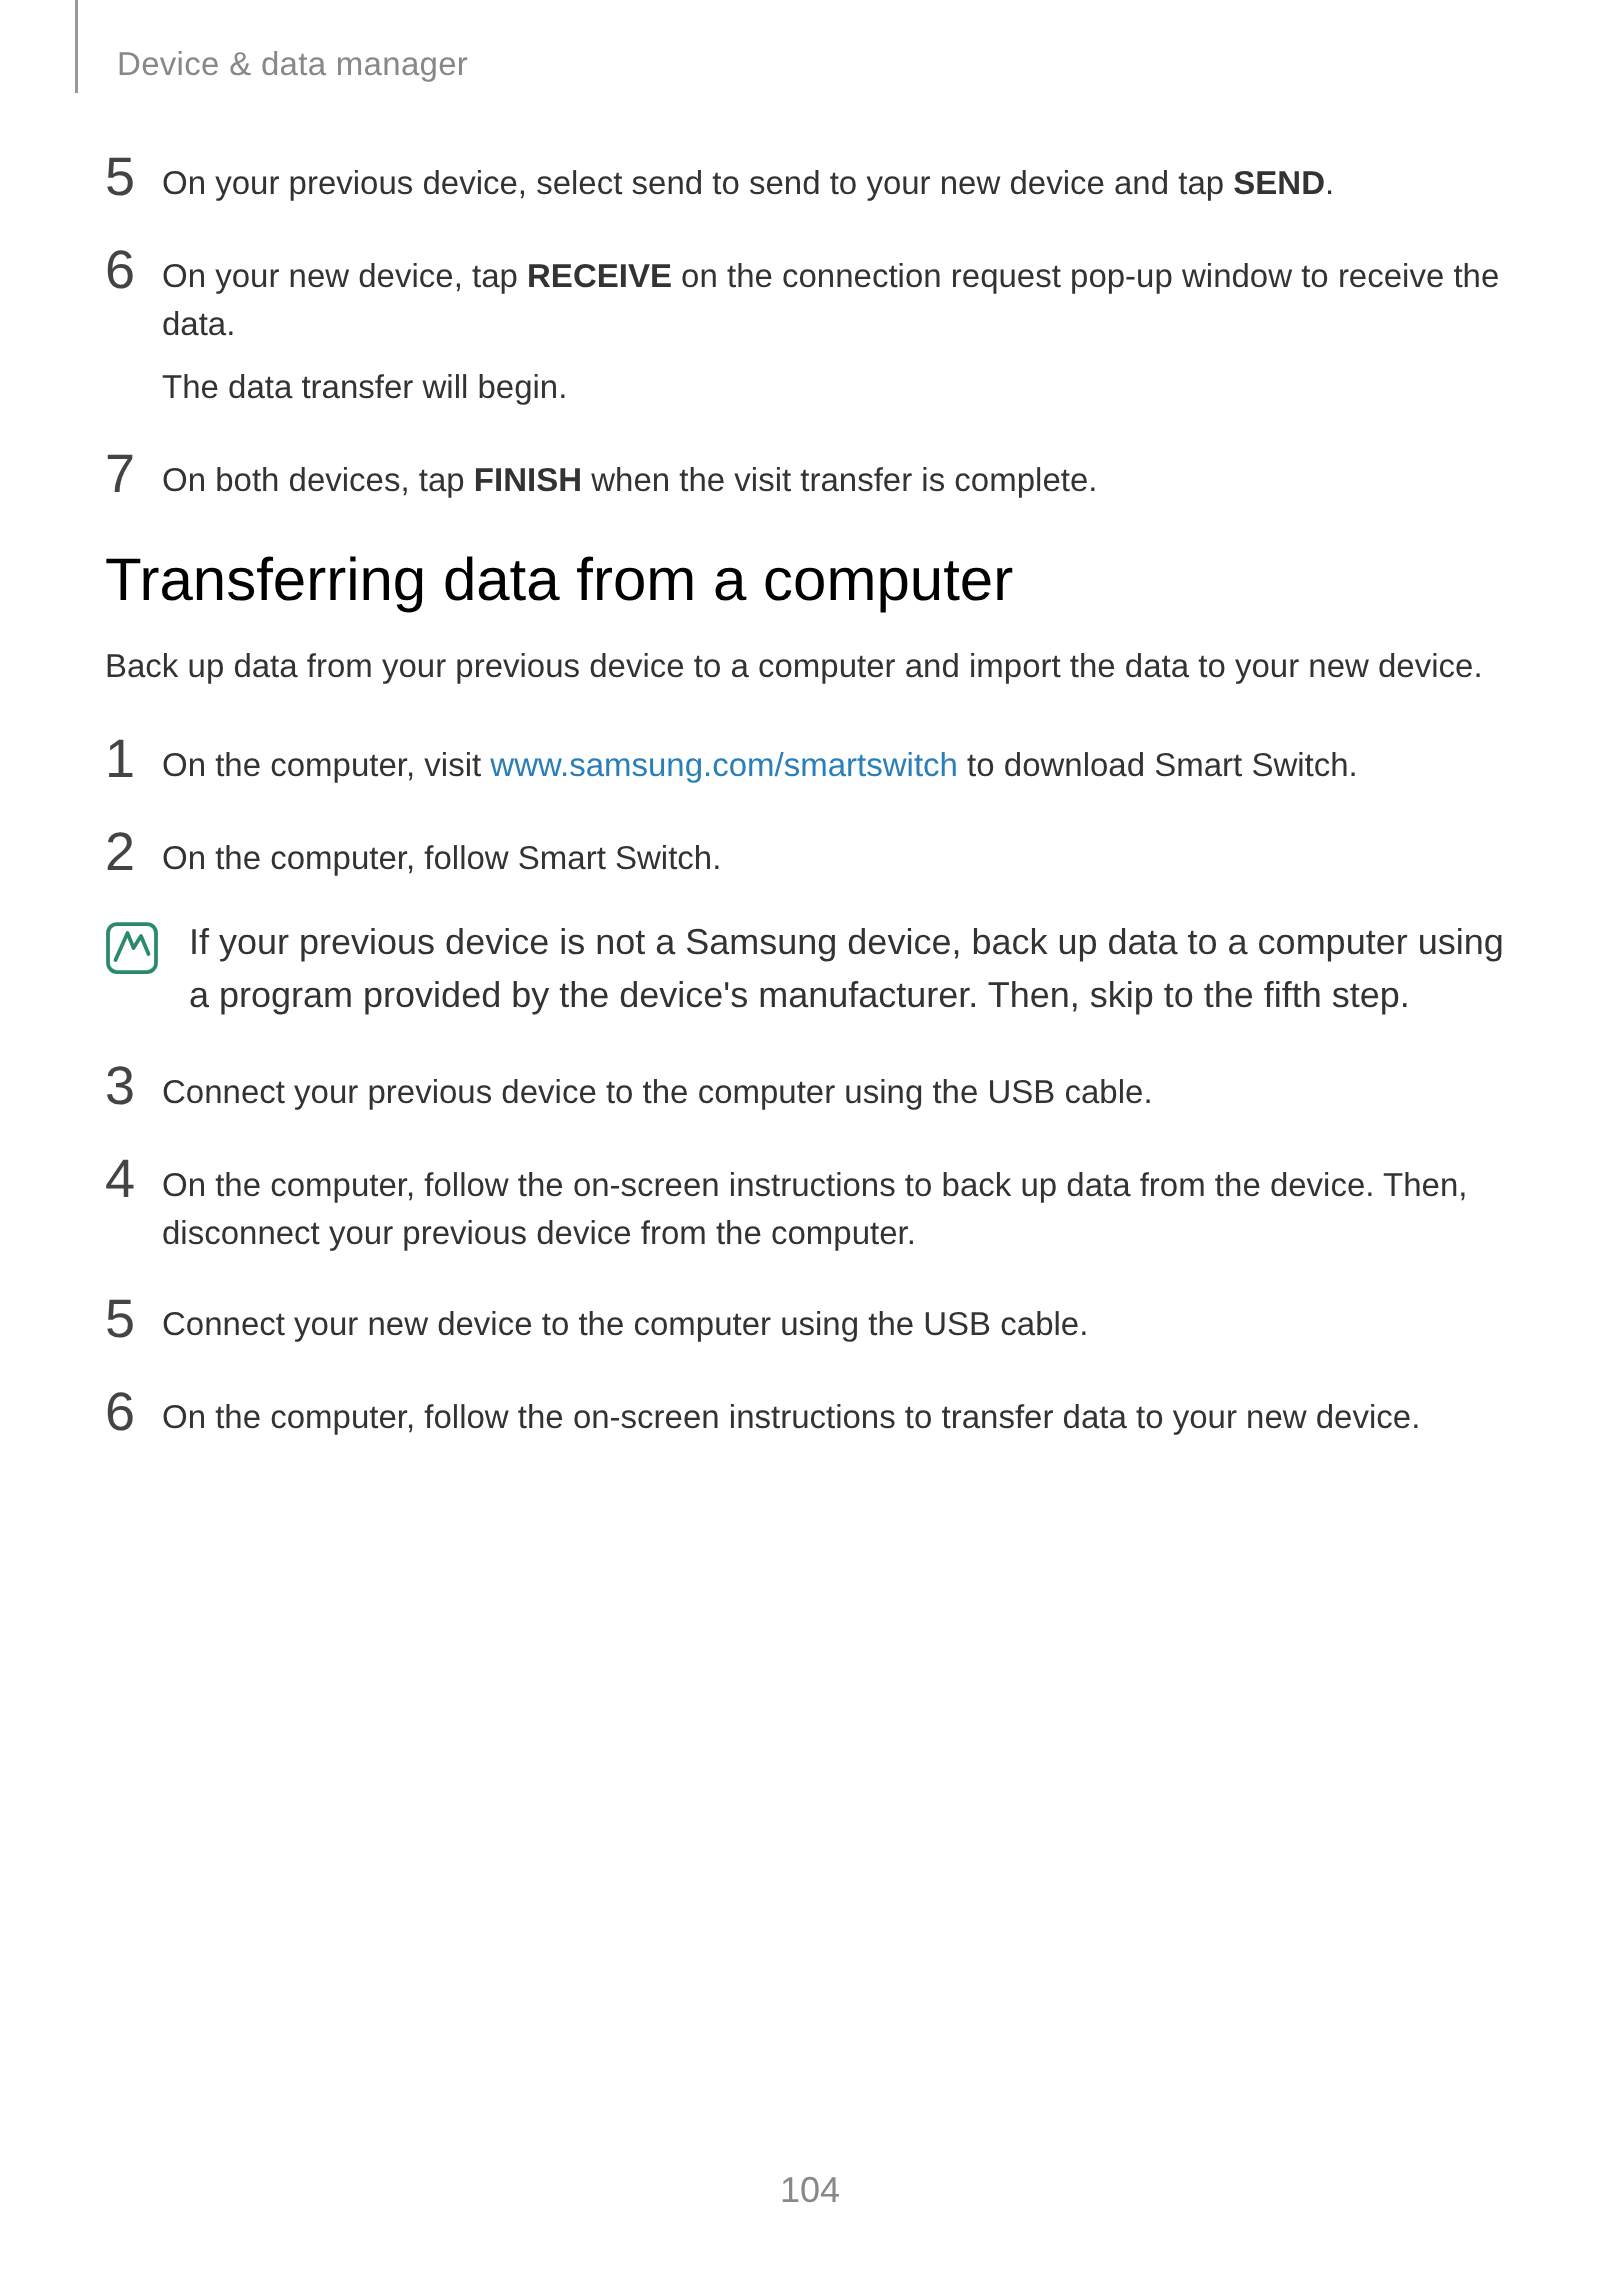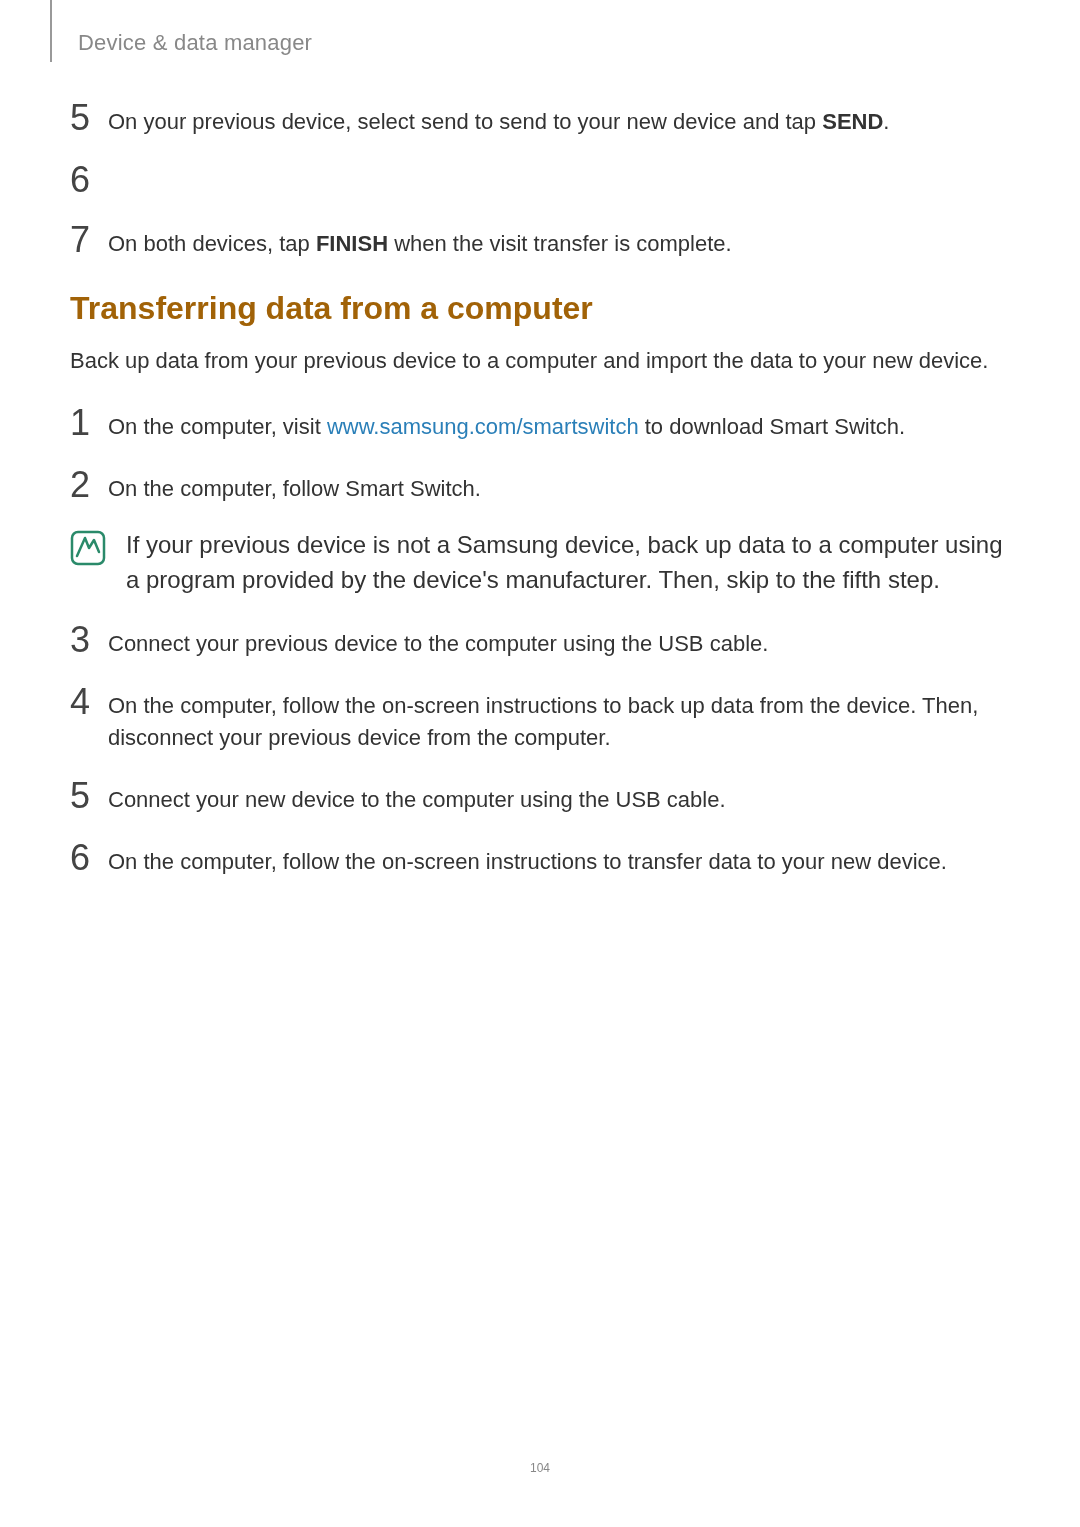--- a/index.html
+++ b/index.html
@@ -7,48 +7,50 @@
   .page { position: relative; width: 888px; height: 1527px; padding: 34px 70px 0 70px; }
   .header-rule { position: absolute; left: 50px; top: 0; width: 2px; height: 62px; background: #999; }
   .header-title { position: absolute; left: 78px; top: 30px; font-size: 22px; color: #888; letter-spacing: 0.2px; }
   .content { position: absolute; left: 70px; top: 100px; width: 940px; }
   .step { display: flex; align-items: flex-start; margin-bottom: 24px; }
   .step-num { width: 38px; flex: 0 0 38px; font-size: 36px; line-height: 1; color: #444; font-weight: 400; font-family: "Segoe UI Light", "Helvetica Neue Light", Arial, sans-serif; padding-top: 0; }
   .step-body { flex: 1; font-size: 22px; line-height: 1.45; color: #333; padding-top: 6px; }
   .step-body p { margin-bottom: 10px; }
   .step-body p:last-child { margin-bottom: 0; }
   .bold { font-weight: 700; }
-  .section-heading { font-size: 32px; font-weight: 700; color: #a16207; margin: 30px 0 18px 0; }
+  .section-heading { font-size: 40px; font-weight: 400; color: #000000; margin: 30px 0 18px 0; }
   .intro { font-size: 22px; line-height: 1.45; color: #333; margin-bottom: 28px; }
   .link { color: #2a7fb8; }
   .note-box { display: flex; align-items: flex-start; margin: 4px 0 24px 0; }
   .note-icon { width: 38px; flex: 0 0 38px; padding-top: 2px; }
   .note-icon svg { display: block; }
   .note-text { flex: 1; font-size: 24px; line-height: 1.45; color: #333; padding-left: 18px; }
-  .page-number { position: absolute; left: 0; width: 1080px; bottom: 52px; text-align: center; font-size: 12px; color: #888; }
+  .page-number { position: absolute; left: 0; width: 1080px; bottom: 52px; text-align: center; font-size: 24px; color: #888; }
 </style>
 </head>
 <body>
 
 <div class="page">
   <div class="header-rule"></div>
   <div class="header-title">Device &amp; data manager</div>
 
   <div class="content">
 
     <div id="steps-top">
         <div class="step">
           <div class="step-num">5</div>
           <div class="step-body">
             <p><span>On your previous device, select send to send to your new device and tap </span><span class="bold">SEND</span><span>.</span></p>
           </div>
         </div>
         <div class="step">
           <div class="step-num">6</div>
           <div class="step-body">
+            <p><span>On your new device, tap </span><span class="bold">RECEIVE</span><span> on the connection request pop-up window to receive the data.</span></p>
+            <p><span>The data transfer will begin.</span></p>
           </div>
         </div>
         <div class="step">
           <div class="step-num">7</div>
           <div class="step-body">
             <p><span>On both devices, tap </span><span class="bold">FINISH</span><span> when the visit transfer is complete.</span></p>
           </div>
         </div>
       </div>
 

